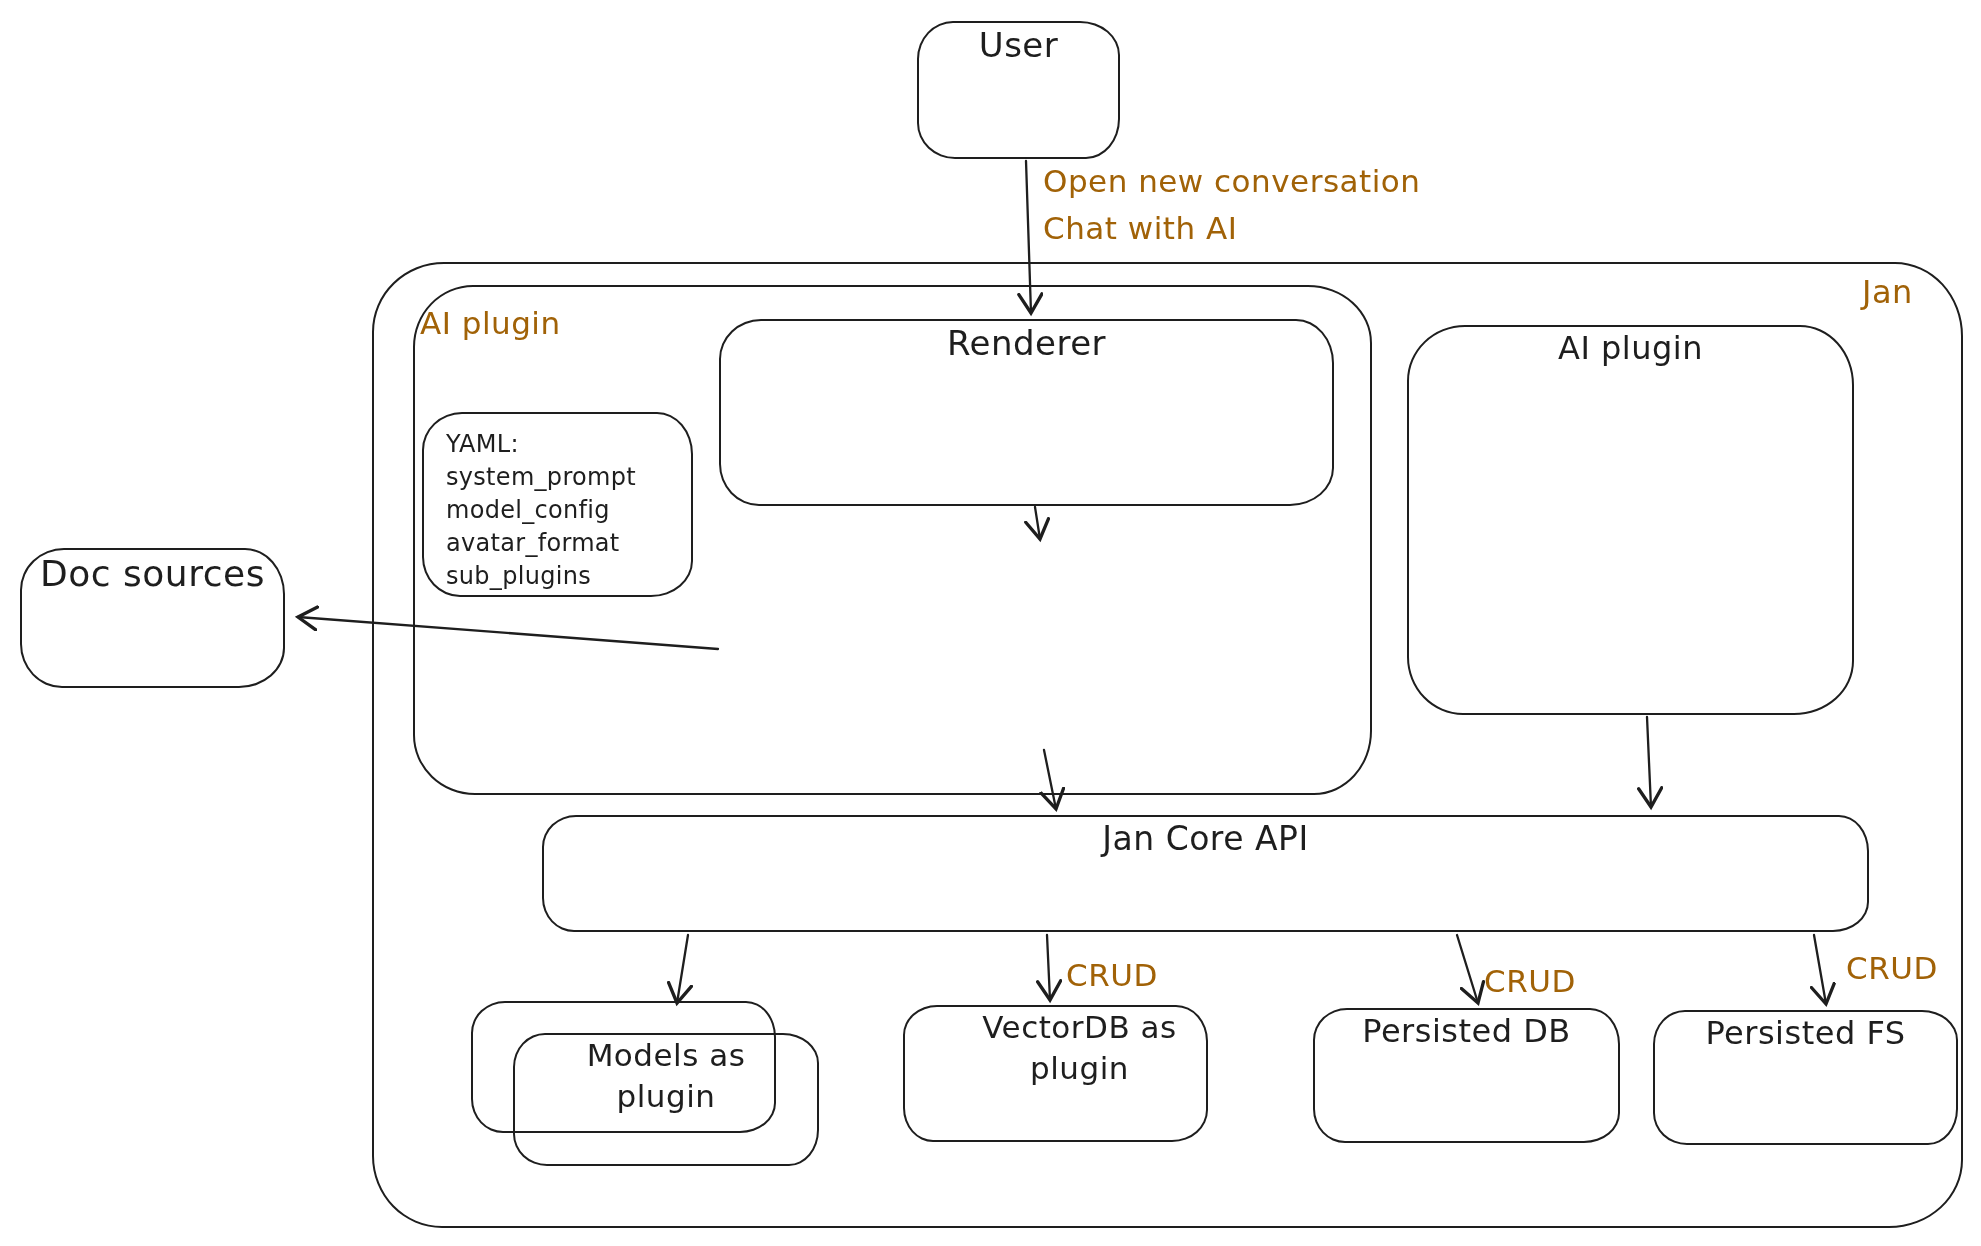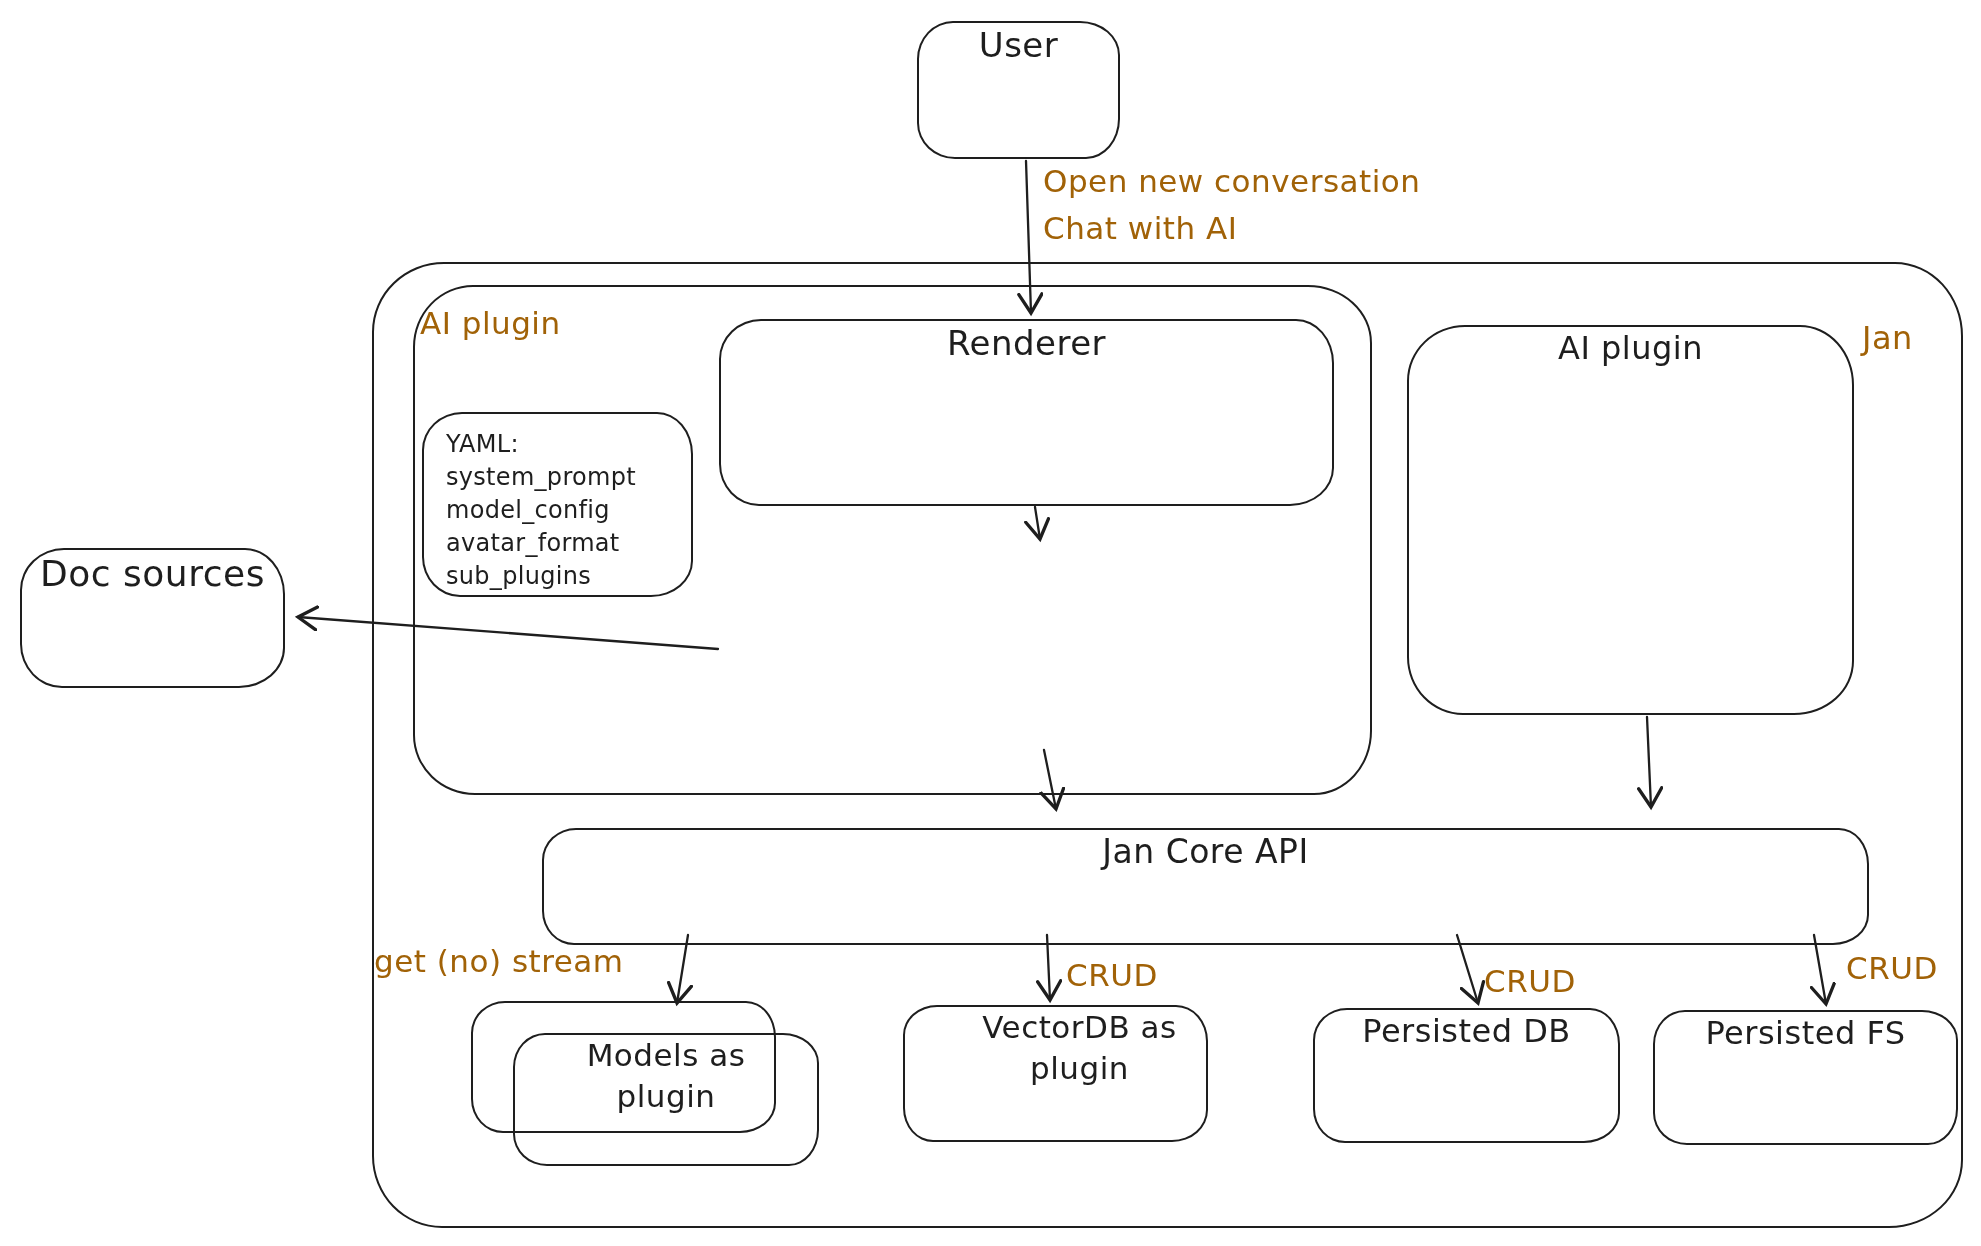--- a/index.html
+++ b/index.html
@@ -47,31 +47,31 @@
   .floating-label {
     position: absolute;
     white-space: pre-line;
     color: #a16207;
     letter-spacing: 0.5px;
     line-height: 1.5;
   }
   
   .user          { left: 917px;  top: 21px;   width: 203px;  height: 138px;  border-radius: 36px 40px 34px 38px / 38px 34px 40px 36px; font-size: 34px; }
   .jan-container { left: 372px;  top: 262px;  width: 1591px; height: 966px;  border-radius: 72px 68px 74px 70px / 70px 74px 68px 72px; }
-  .jan-label     { left: 1862px; top: 268px;  font-size: 32px; margin-top: 46px; }
+  .jan-label     { left: 1862px; top: 268px;  font-size: 32px; }
   .aiplugin-left { left: 413px;  top: 285px;  width: 959px;  height: 510px;  border-radius: 60px 64px 58px 62px / 62px 58px 64px 60px; }
   .aiplugin-left-label { left: 420px; top: 300px; font-size: 31px; }
   .renderer      { left: 719px;  top: 319px;  width: 615px;  height: 187px;  border-radius: 42px 38px 44px 40px / 40px 44px 38px 42px; font-size: 34px; }
   .yaml-note     { left: 422px;  top: 412px;  width: 271px;  height: 185px;  border-radius: 40px 36px 42px 38px / 38px 42px 36px 40px;
                    justify-content: flex-start; align-items: flex-start; padding: 14px 0 0 22px; text-align: left; font-size: 24px; }
   .yaml-note .label { line-height: 1.37; letter-spacing: 0.3px; }
   .backend       { left: 718px;  top: 545px;  width: 618px;  height: 203px;  border-radius: 42px 40px 38px 44px / 44px 38px 40px 42px; font-size: 34px; }
   .aiplugin-right{ left: 1407px; top: 325px;  width: 447px;  height: 390px;  border-radius: 58px 54px 60px 56px / 56px 60px 54px 58px; font-size: 32px; }
   .doc-sources   { left: 20px;   top: 548px;  width: 265px;  height: 140px;  border-radius: 44px 40px 46px 42px / 42px 46px 40px 44px; font-size: 36px; }
-  .jan-core-api  { left: 542px;  top: 815px;  width: 1327px; height: 117px;  border-radius: 34px 30px 36px 32px / 32px 36px 30px 34px; font-size: 33px; margin-top: 13px; }
+  .jan-core-api  { left: 542px;  top: 815px;  width: 1327px; height: 117px;  border-radius: 34px 30px 36px 32px / 32px 36px 30px 34px; font-size: 33px; }
   .models-back   { left: 471px;  top: 1001px; width: 305px;  height: 132px;  border-radius: 34px 30px 36px 32px / 32px 36px 30px 34px; }
   .models-front  { left: 513px;  top: 1033px; width: 306px;  height: 133px;  border-radius: 32px 36px 30px 34px / 34px 30px 36px 32px; font-size: 31px; }
   .vectordb      { left: 903px;  top: 1005px; width: 305px;  height: 137px;  border-radius: 34px 32px 36px 30px / 30px 36px 32px 34px; font-size: 31px; padding-left: 48px; }
   .persisted-db  { left: 1313px; top: 1008px; width: 307px;  height: 135px;  border-radius: 34px 30px 36px 32px / 32px 36px 30px 34px; font-size: 32px; }
   .persisted-fs  { left: 1653px; top: 1010px; width: 305px;  height: 135px;  border-radius: 32px 36px 30px 34px / 34px 30px 36px 32px; font-size: 32px; }
   .open-chat-label   { left: 1043px; top: 158px; font-size: 31px; }
   .get-no-stream     { left: 374px;  top: 938px; font-size: 31px; }
   .crud-vectordb     { left: 1066px; top: 952px; font-size: 31px; }
   .crud-persisted-db { left: 1484px; top: 958px; font-size: 31px; }
   .crud-persisted-fs { left: 1846px; top: 945px; font-size: 31px; }
@@ -147,18 +147,17 @@
   <div class="box persisted-db">
     <span class="label">Persisted DB</span>
   </div>
 
   <div class="box persisted-fs">
     <span class="label">Persisted FS</span>
   </div>
 
   <div class="floating-label open-chat-label">Open new conversation
 Chat with AI</div>
-  <div class="floating-label get-no-stream">get (no) stream</div>
   <div class="floating-label crud-vectordb">CRUD</div>
   <div class="floating-label crud-persisted-db">CRUD</div>
   <div class="floating-label crud-persisted-fs">CRUD</div>
 
 </div>
 
 </body></html>

